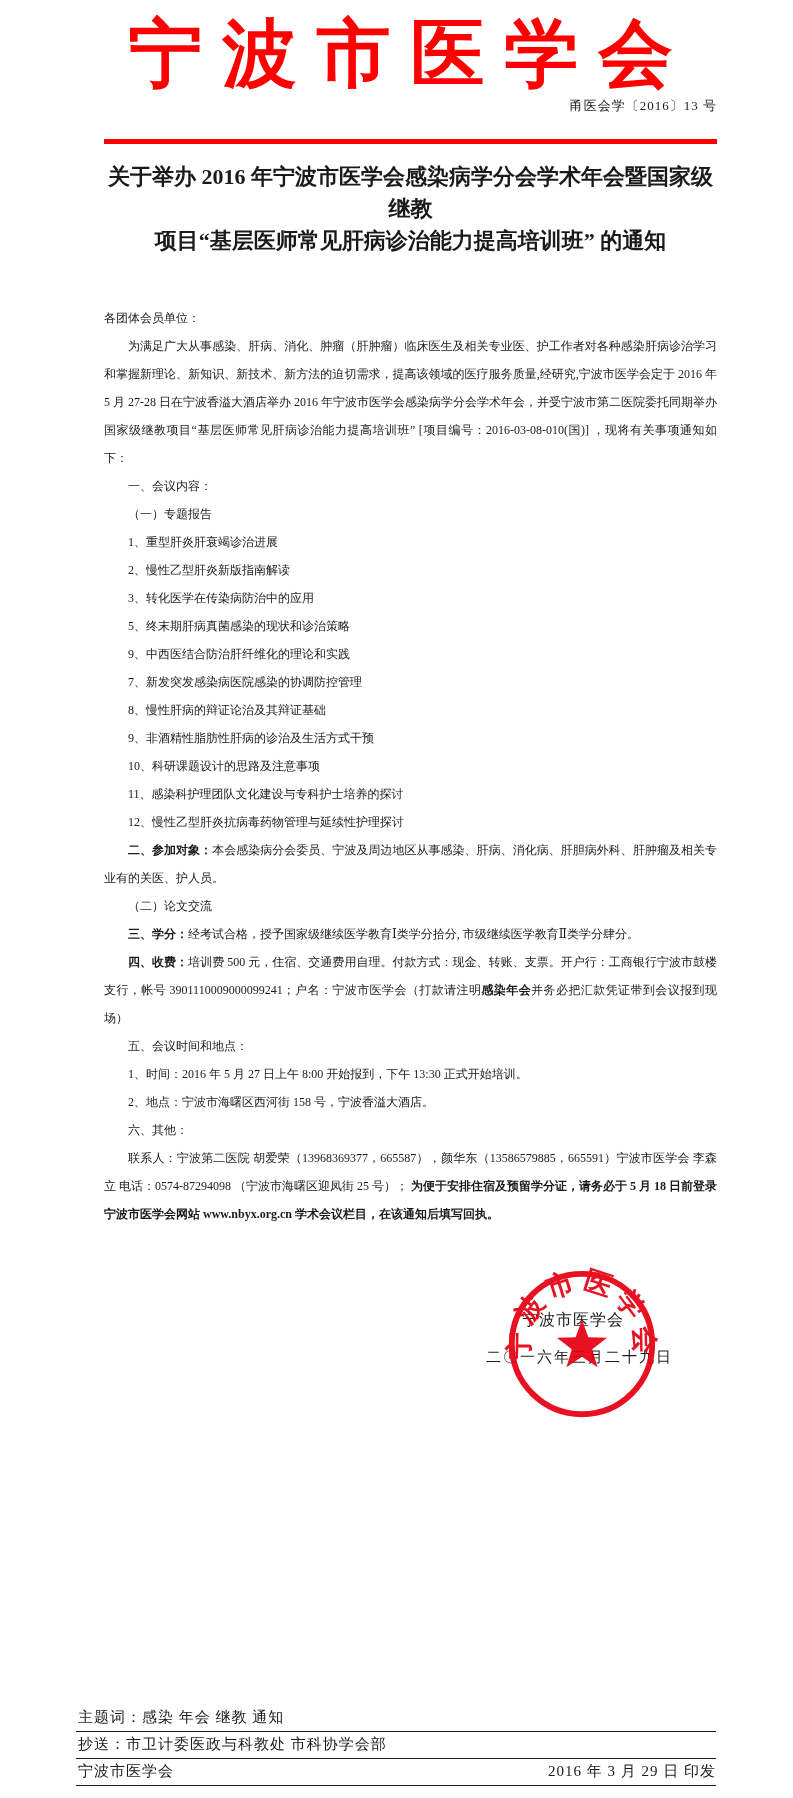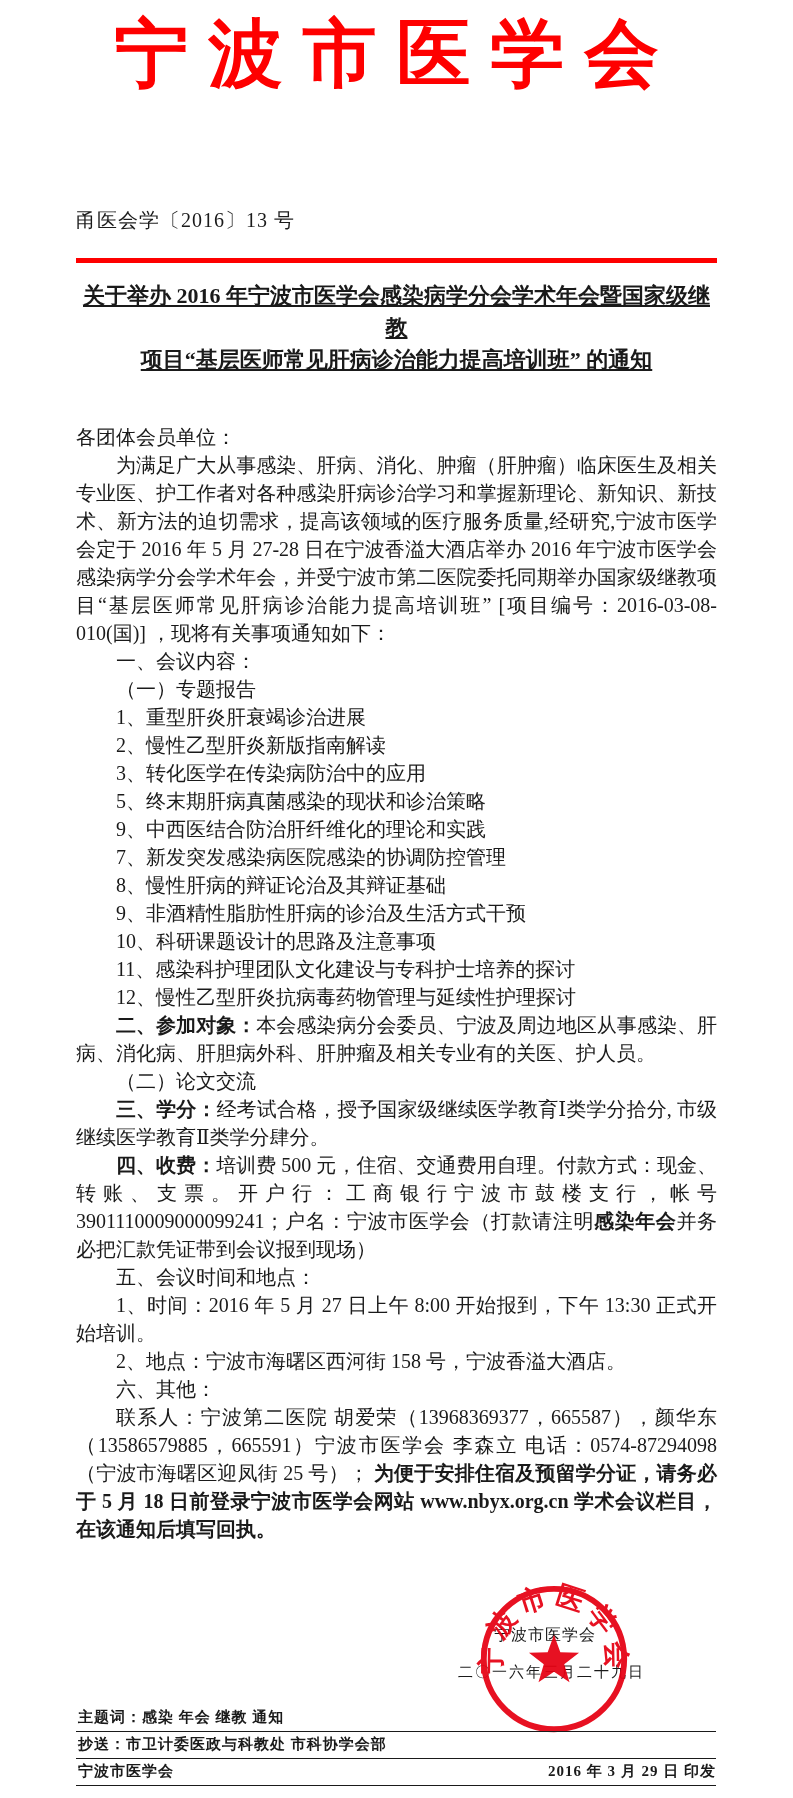--- a/index.html
+++ b/index.html
@@ -5,56 +5,54 @@
   html,body{margin:0;padding:0;background:#ffffff;}
   .page{
     position:relative;
     width:793px;height:1798px;
     margin:0 auto;
     background:#ffffff;
     color:#1a1a1a;
     font-family:"Liberation Serif","DejaVu Serif",serif;
     overflow:hidden;
     box-sizing:border-box;
-    padding:8px 76px 0 76px;
+    padding:8px 76px 0 104px;
   }
   .org-title{
     margin:4px 0 0 0;
     text-align:center;
     font-size:74px;
     font-weight:bold;
     letter-spacing:20px;
     color:#fe0000;
     white-space:nowrap;
     line-height:1.15;
   }
   .doc-number{
-    margin-top:110px;
-    text-align:left;
-    font-size:20px;
+    text-align:right;
+    font-size:13px;
     letter-spacing:1px;
   }
   .red-rule{
     margin-top:24px;
     height:5px;
     background:#fe0000;
   }
   .doc-title{
     margin:17px 0 0 0;
     text-align:center;
     font-size:22px;
     font-weight:bold;
     line-height:32px;
-    text-decoration:underline;
   }
   .doc-title .tline{display:block;}
   .body-text{margin-top:47px;}
   .para{
     margin:0;
-    font-size:20px;
+    font-size:12px;
     line-height:28px;
     text-align:justify;
     text-indent:2em;
   }
   .no-indent{text-indent:0;}
   .bold{font-weight:normal;}
   .hl{font-weight:bold;}
   .signature-area{
     position:relative;
     height:230px;
@@ -76,21 +74,20 @@
     position:absolute;
     left:400px;top:38px;
     width:156px;height:156px;
     opacity:0.93;
   }
   .footer{
     position:absolute;
     left:76px;right:77px;
     bottom:12px;
     font-size:15px;
-    font-weight:bold;
   }
   .f-row{
     border-bottom:1.5px solid #1a1a1a;
     padding:3px 0 4px 2px;
     letter-spacing:1px;
   }
   .f-last{
     display:flex;
     justify-content:space-between;
   }

